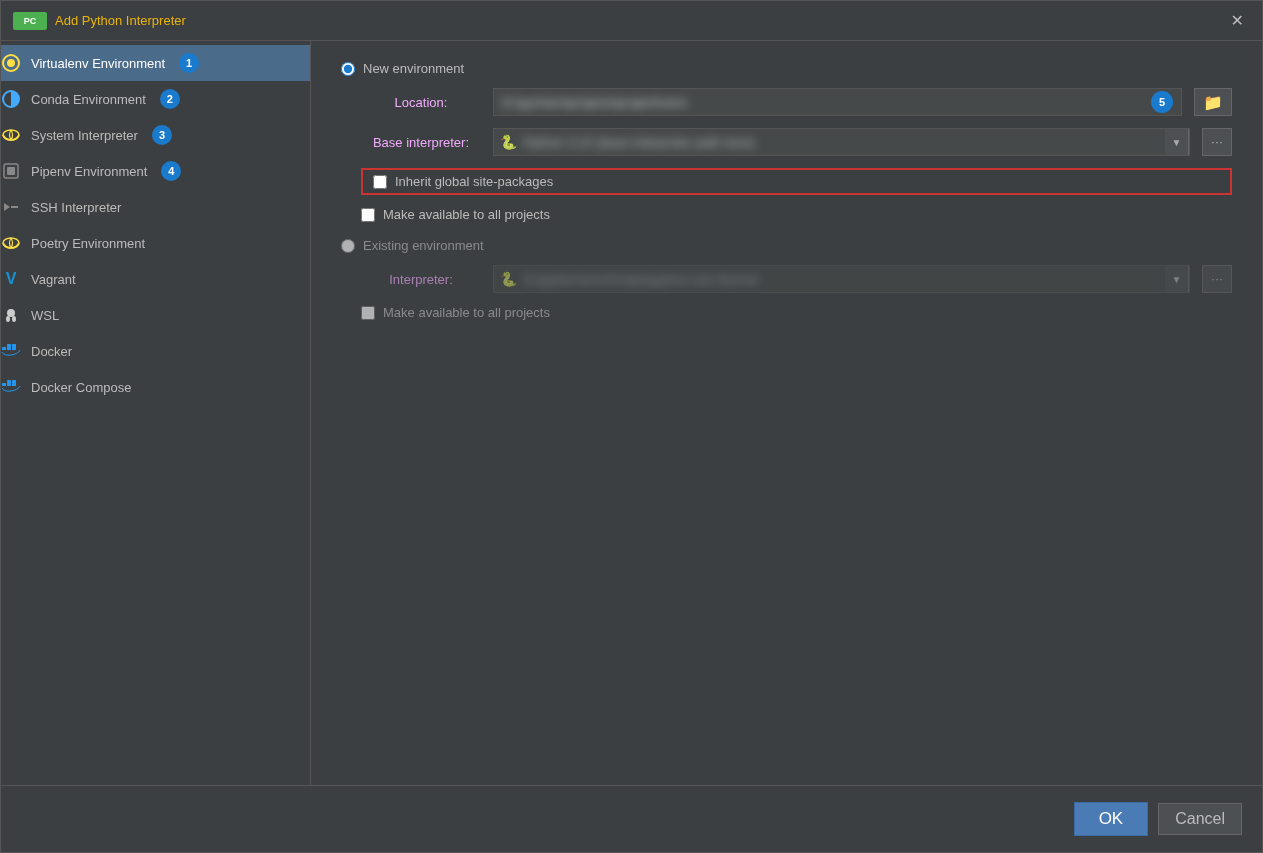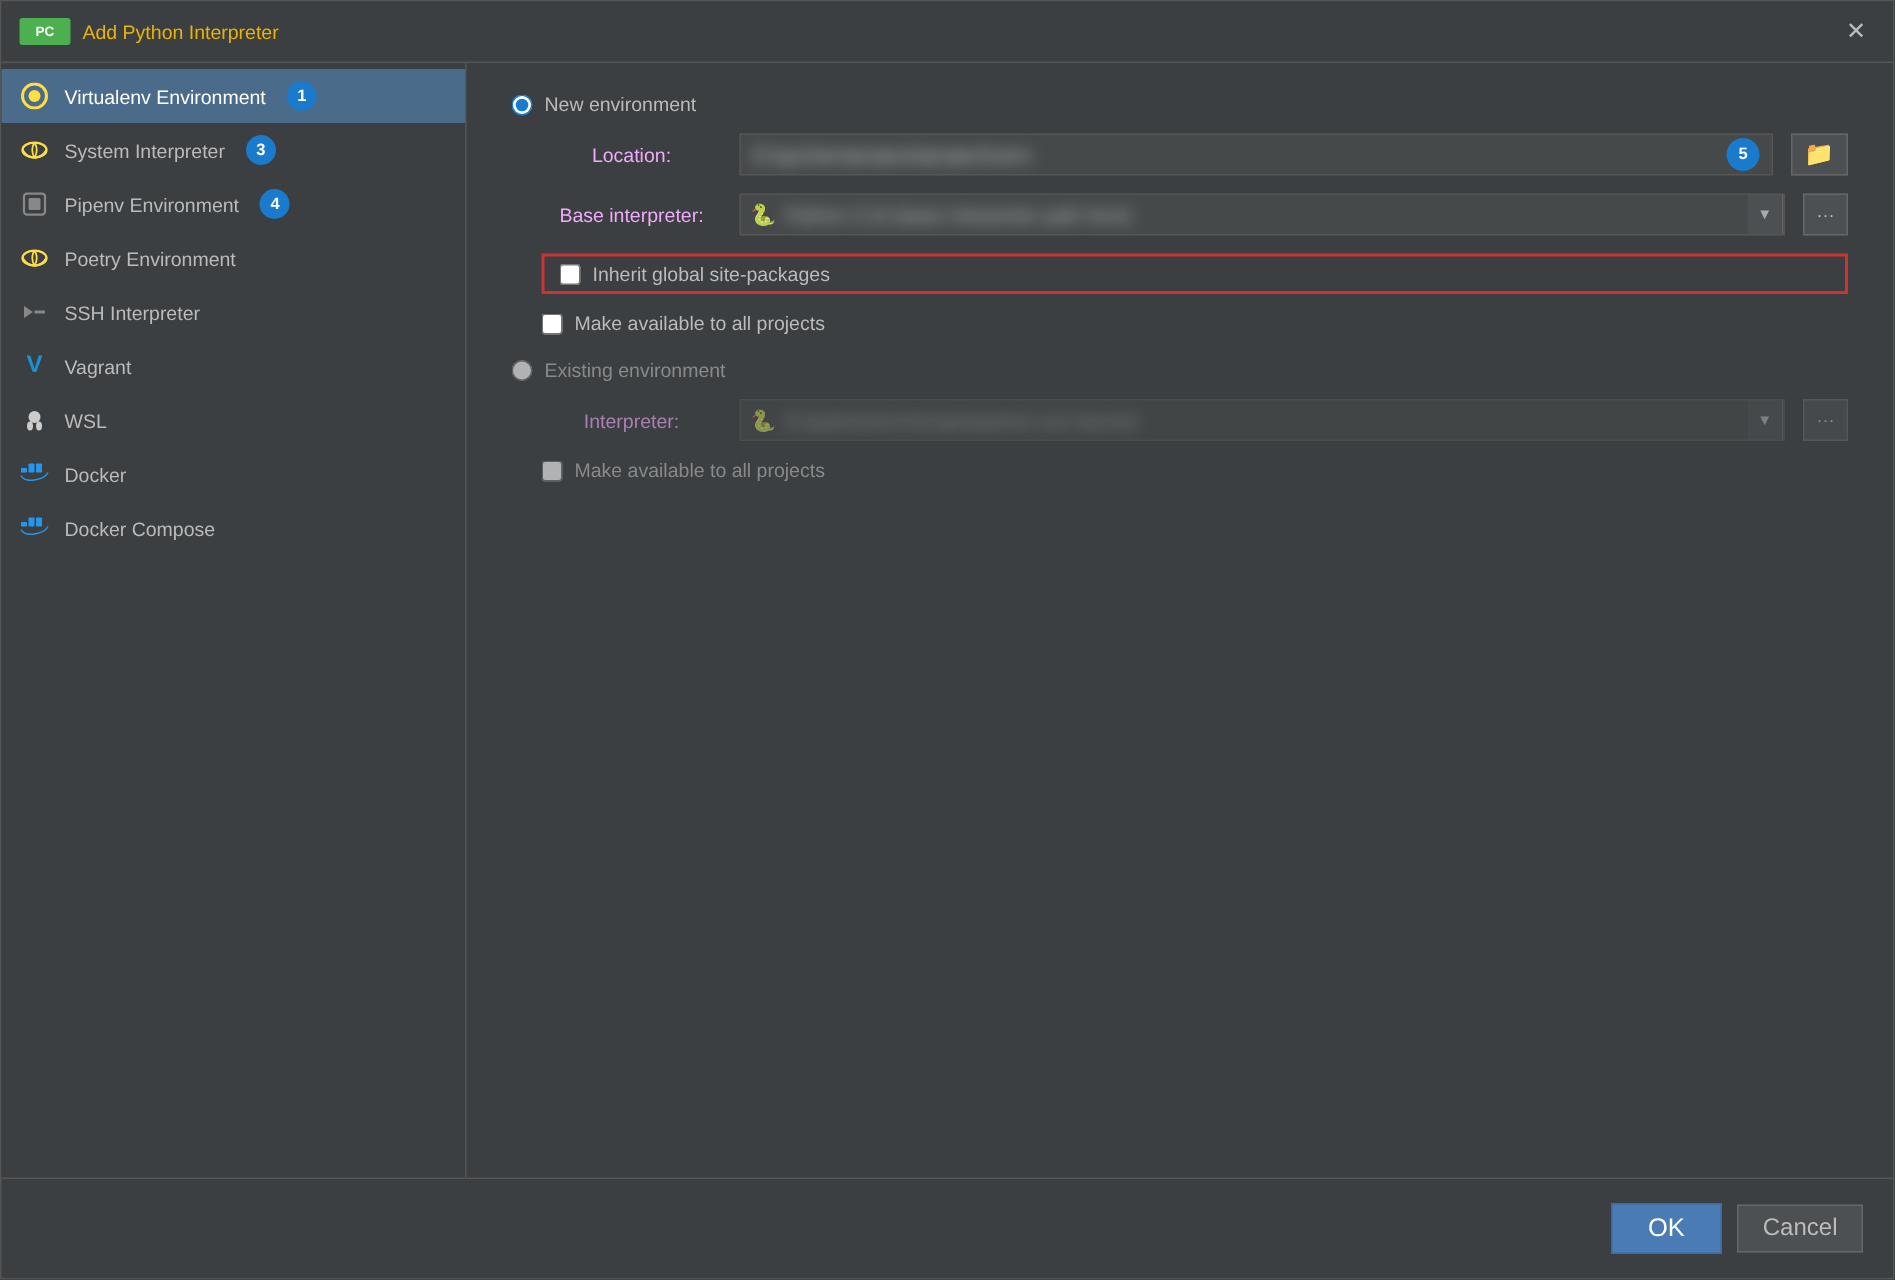--- a/index.html
+++ b/index.html
@@ -62,21 +62,21 @@
     }
     .sidebar {
       width: 310px;
       background: #3c3f41;
       border-right: 1px solid #555;
       padding: 4px 0;
     }
     .sidebar-item {
       display: flex;
       align-items: center;
-      padding: 8px 12px;
+      padding: 8px 0;
       cursor: pointer;
       gap: 10px;
       position: relative;
     }
     .sidebar-item.active {
       background: #4a6c8a;
       color: white;
     }
     .sidebar-item.active .item-label { color: white; }
     .item-icon {
@@ -260,20 +260,30 @@
         <div class="item-icon">
           <svg width="18" height="18" viewBox="0 0 18 18">
             <circle cx="9" cy="9" r="8" fill="none" stroke="#ffdd44" stroke-width="2"></circle>
             <circle cx="9" cy="9" r="4" fill="#ffdd44"></circle>
           </svg>
         </div>
         <span class="item-label">Virtualenv Environment</span>
         <div class="badge">1</div>
       </div>
 
+      <div class="sidebar-item">
+        <div class="item-icon">
+          <svg width="18" height="18" viewBox="0 0 18 18">
+            <circle cx="9" cy="9" r="8" fill="none" stroke="#44aaff" stroke-width="2"></circle>
+            <path d="M9 1 A8 8 0 0 1 9 17" fill="#44aaff"></path>
+          </svg>
+        </div>
+        <span class="item-label">Conda Environment</span>
+        <div class="badge">2</div>
+      </div>
 
       <div class="sidebar-item">
         <div class="item-icon">
           <svg width="18" height="18" viewBox="0 0 18 18">
             <ellipse cx="9" cy="9" rx="8" ry="5" fill="none" stroke="#ffdd44" stroke-width="1.5"></ellipse>
             <path d="M1 9 Q4 14 9 14 Q14 14 17 9" fill="none" stroke="#ffdd44" stroke-width="1.5"></path>
             <path d="M9 4 Q6 9 9 14" fill="none" stroke="#ffdd44" stroke-width="1.2"></path>
             <path d="M9 4 Q12 9 9 14" fill="none" stroke="#ffdd44" stroke-width="1.2"></path>
           </svg>
         </div>
@@ -288,37 +298,37 @@
             <rect x="5" y="5" width="8" height="8" rx="1" fill="#888"></rect>
           </svg>
         </div>
         <span class="item-label">Pipenv Environment</span>
         <div class="badge">4</div>
       </div>
 
       <div class="sidebar-item">
         <div class="item-icon">
           <svg width="18" height="18" viewBox="0 0 18 18">
+            <polygon points="2,5 8,9 2,13" fill="#888"></polygon>
+            <rect x="9" y="8" width="7" height="2" fill="#888"></rect>
+          </svg>
+        </div>
+        <span class="item-label">SSH Interpreter</span>
+      </div>
+
+      <div class="sidebar-item">
+        <div class="item-icon">
+          <svg width="18" height="18" viewBox="0 0 18 18">
             <ellipse cx="9" cy="9" rx="8" ry="5" fill="none" stroke="#ffdd44" stroke-width="1.5"></ellipse>
             <path d="M1 9 Q4 14 9 14 Q14 14 17 9" fill="none" stroke="#ffdd44" stroke-width="1.5"></path>
             <path d="M9 4 Q6 9 9 14" fill="none" stroke="#ffdd44" stroke-width="1.2"></path>
             <path d="M9 4 Q12 9 9 14" fill="none" stroke="#ffdd44" stroke-width="1.2"></path>
           </svg>
         </div>
         <span class="item-label">Poetry Environment</span>
-      </div>
-
-      <div class="sidebar-item">
-        <div class="item-icon">
-          <svg width="18" height="18" viewBox="0 0 18 18">
-            <polygon points="2,5 8,9 2,13" fill="#888"></polygon>
-            <rect x="9" y="8" width="7" height="2" fill="#888"></rect>
-          </svg>
-        </div>
-        <span class="item-label">SSH Interpreter</span>
       </div>
 
       <div class="sidebar-item">
         <div class="item-icon">
           <span style="color:#1793d1;font-size:16px;font-weight:bold;">V</span>
         </div>
         <span class="item-label">Vagrant</span>
       </div>
 
       <div class="sidebar-item">

